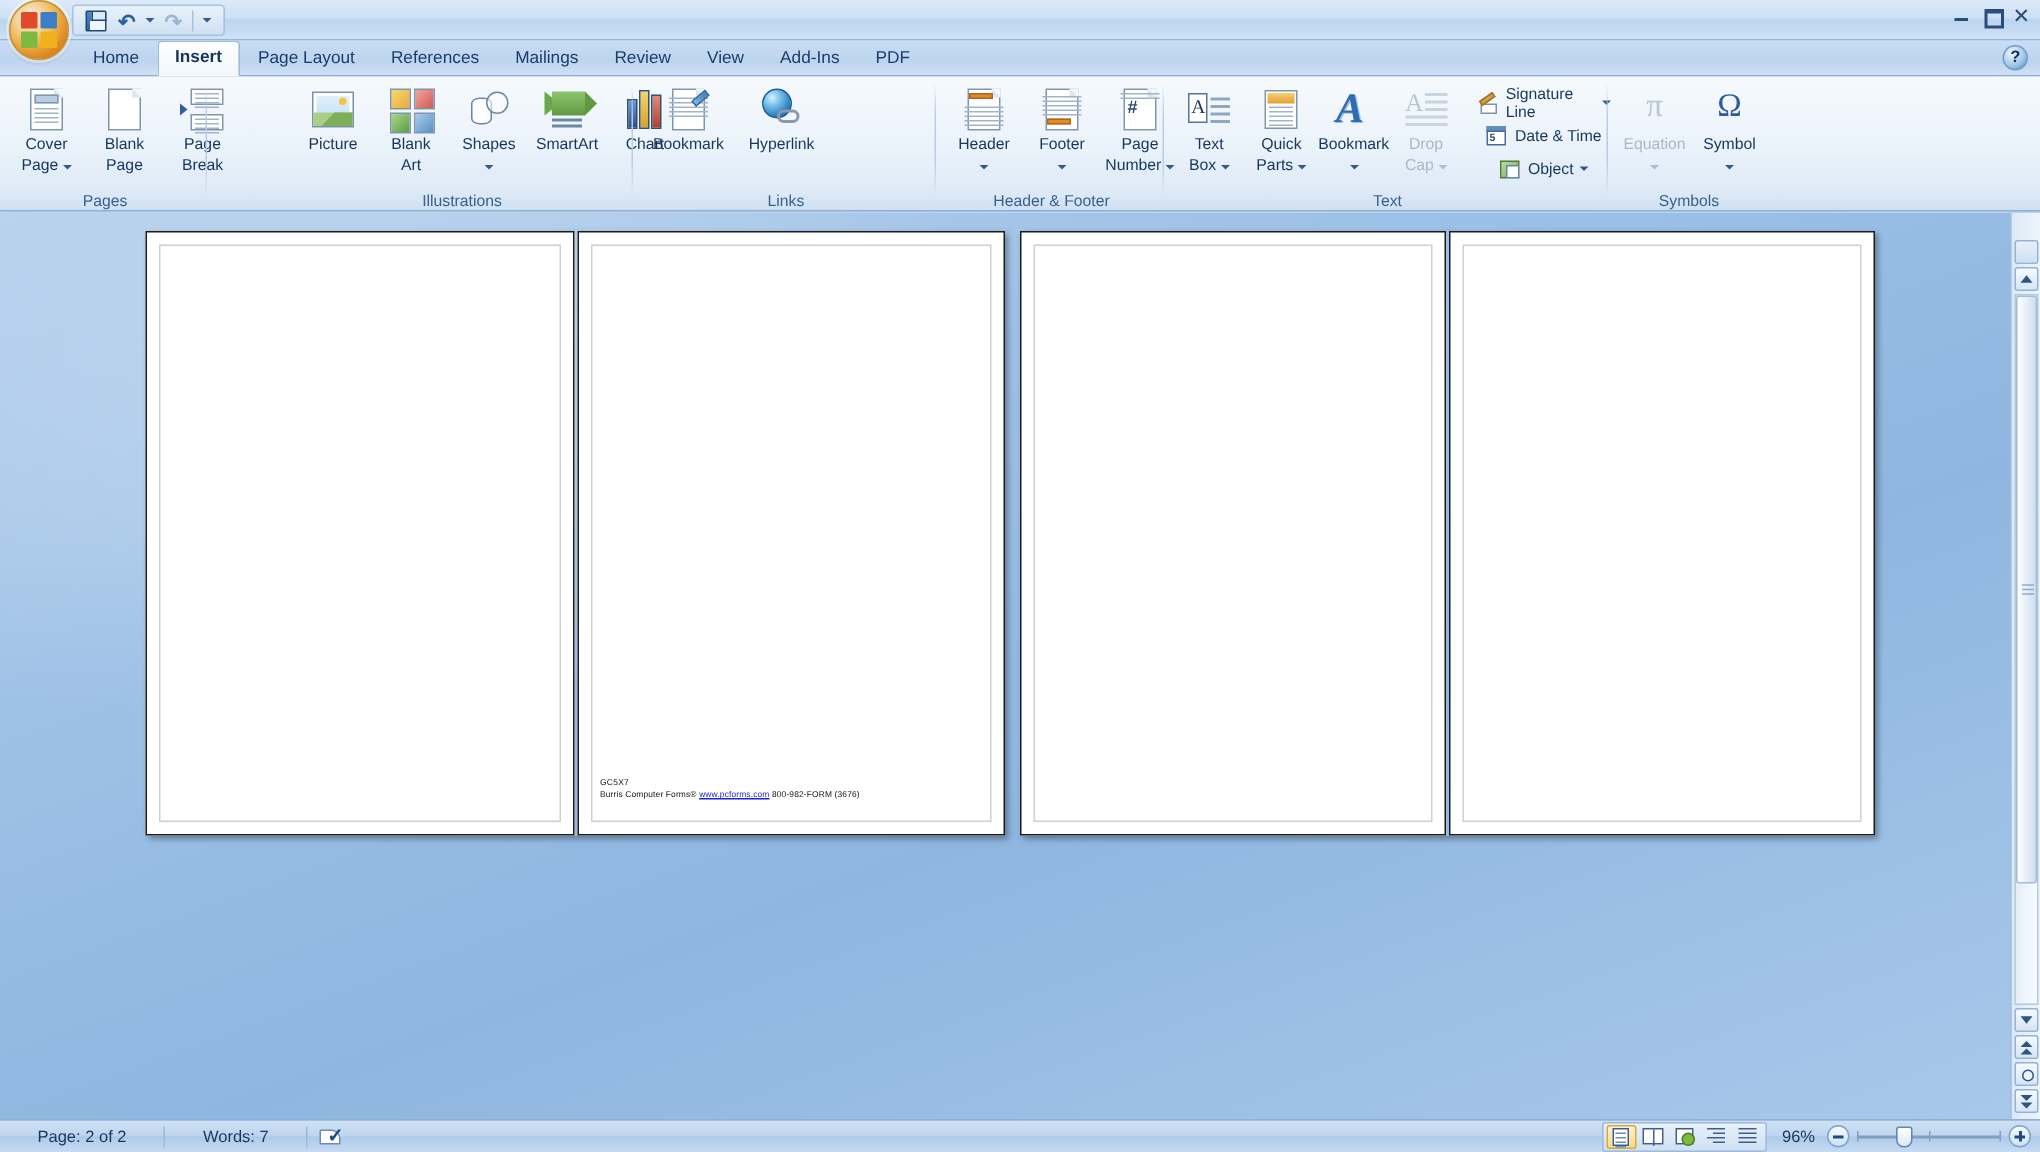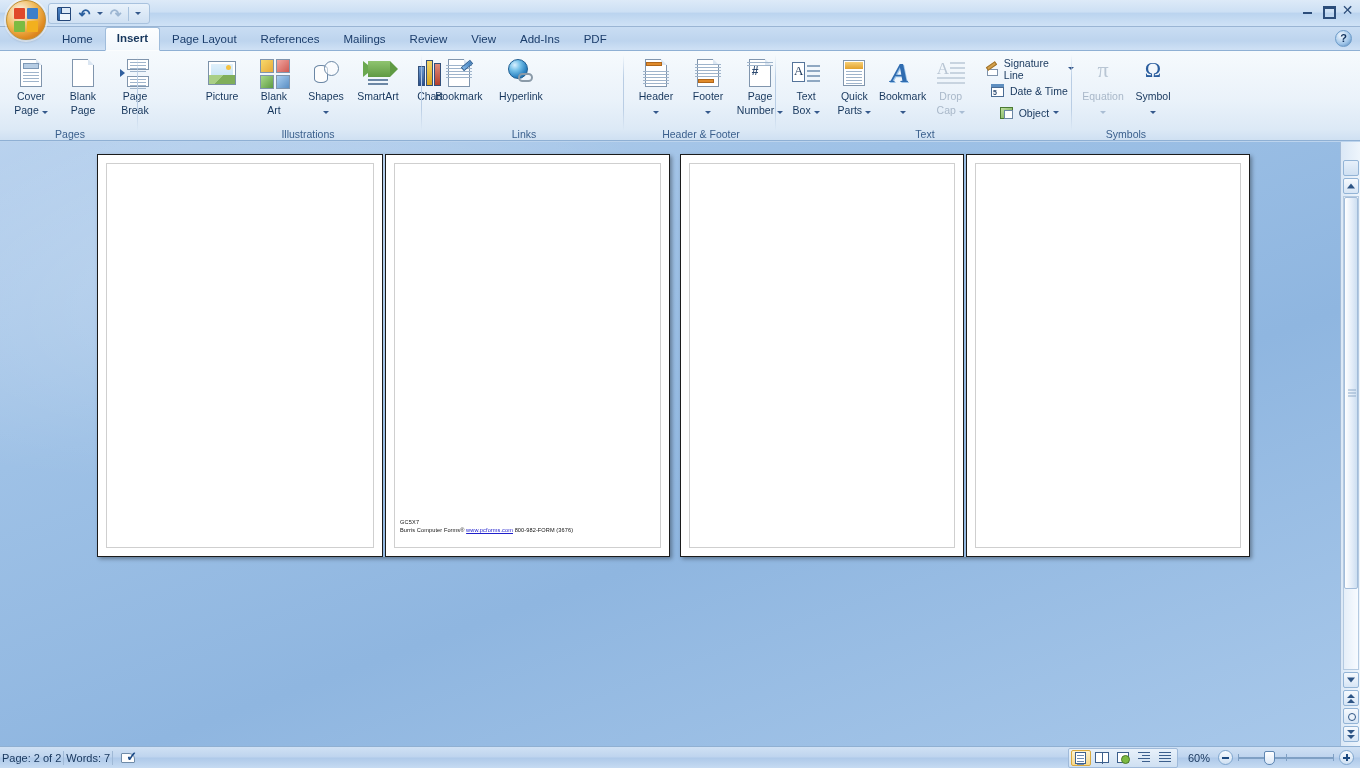--- a/index.html
+++ b/index.html
@@ -304,21 +304,21 @@
   #browse-top .sh2{ position:absolute; left:4px; top:4px; width:10px; height:9px;
     background:#fff; border:1px solid #5b82ad; }
 
   
   #statusbar {
     position:absolute; bottom:0; left:0; width:1360px; height:22px;
     background: linear-gradient(to bottom,#d0e1f4 0%, #bed4ee 48%, #aec9e9 52%, #c6dbf2 100%);
     border-top:1px solid #90b0d2;
     display:flex; align-items:center;
   }
-  .sb-item { font-size:11px; color:#17365c; padding:0 2px; height:18px; line-height:18px;text-align:center; }
+  .sb-item { font-size:11px; color:#17365c; padding:0 25px; height:18px; line-height:18px;text-align:center; }
   .sb-div { width:1px; height:14px; background:#9fb9d6; }
   .proof-ico { width:20px; height:16px; position:relative; margin:0 8px; }
   .proof-ico .bk{ position:absolute; left:0; top:3px; width:14px; height:10px;
     background:#fdfdfd; border:1px solid #6f8ba8; border-radius:1px 6px 1px 1px;}
   .proof-ico .ck{ position:absolute; left:5px; top:0px; font-size:13px; color:#1b4a86; font-weight:bold; line-height:13px;}
   #sb-right { margin-left:auto; display:flex; align-items:center; gap:0; padding-right:6px; }
   #viewbtns { display:flex; align-items:center; gap:1px; padding:1px 2px;
      background:linear-gradient(to bottom,#e8f1fa,#cfe0f2); border:1px solid #9fbada; border-radius:2px; }
   .vbtn { width:20px; height:16px; display:flex; align-items:center; justify-content:center; position:relative;
      border:1px solid transparent; border-radius:2px; }
@@ -776,21 +776,21 @@
       </div>
       <div class="vbtn">
         <span class="vb-draft">
             <i></i>
             <i></i>
             <i></i>
             <i></i>
           </span>
       </div>
     </div>
-    <div id="zoomlvl">60%</div>
+    <div id="zoomlvl">96%</div>
     <div class="zbtn"></div>
     <div id="zslider">
       <div id="ztrack"></div>
       <div class="ztick" style="left:0px"></div>
       <div class="ztick" style="left:48px"></div>
       <div class="ztick" style="left:95px"></div>
       <div id="zthumb" style="left:26px"></div>
     </div>
     <div class="zbtn plus"></div>
   </div>

